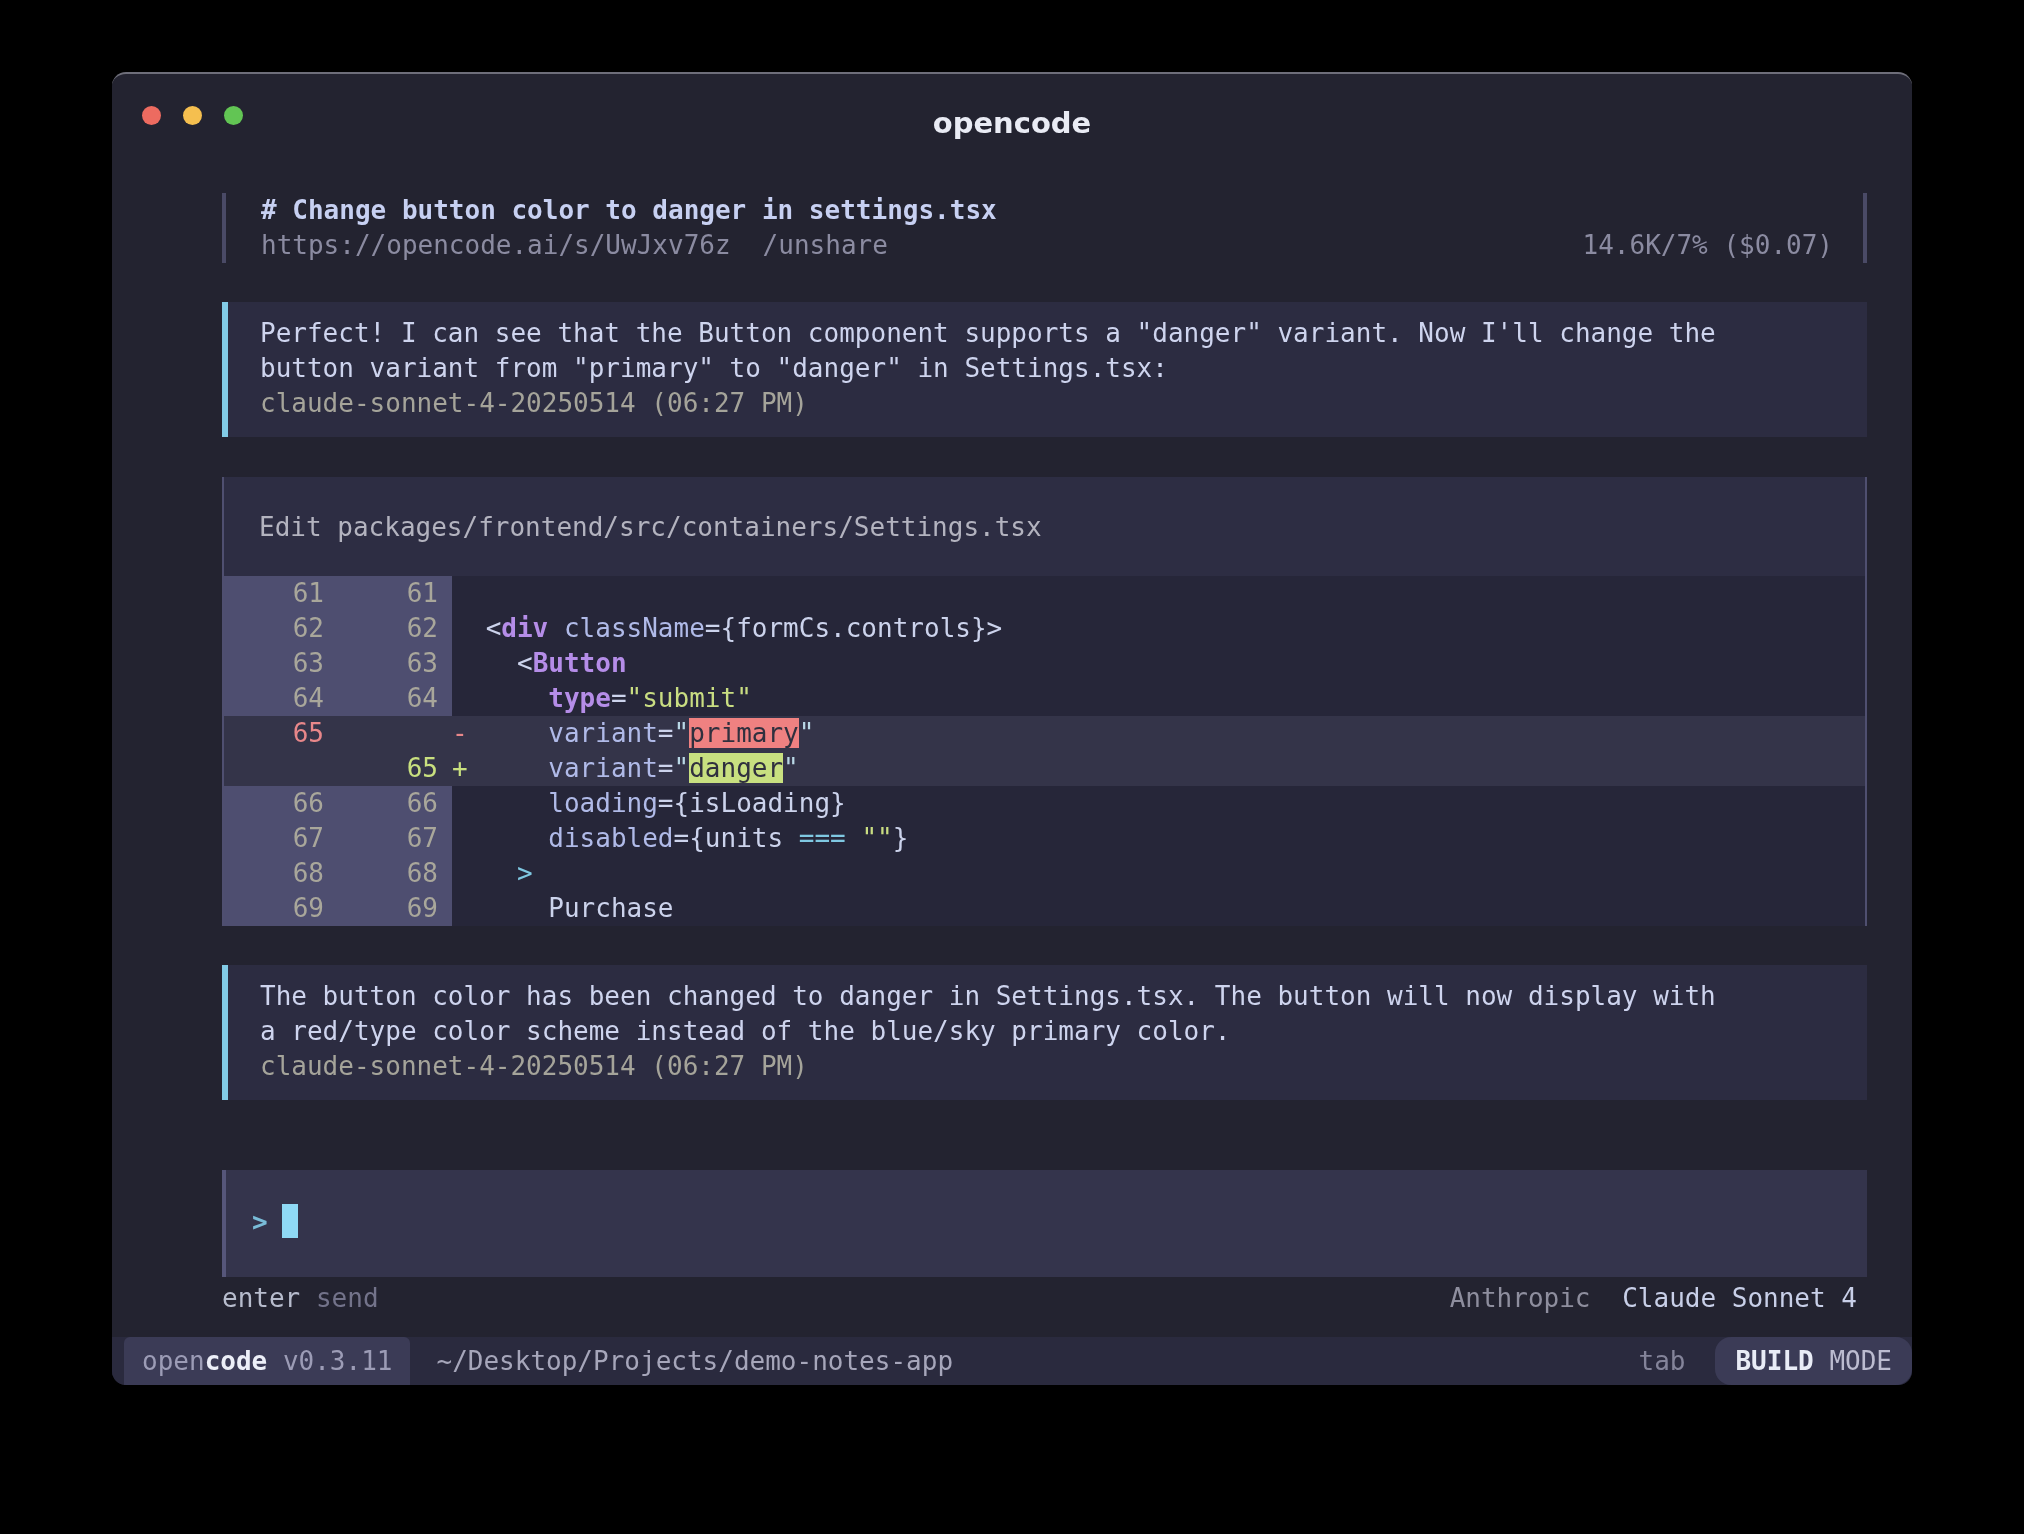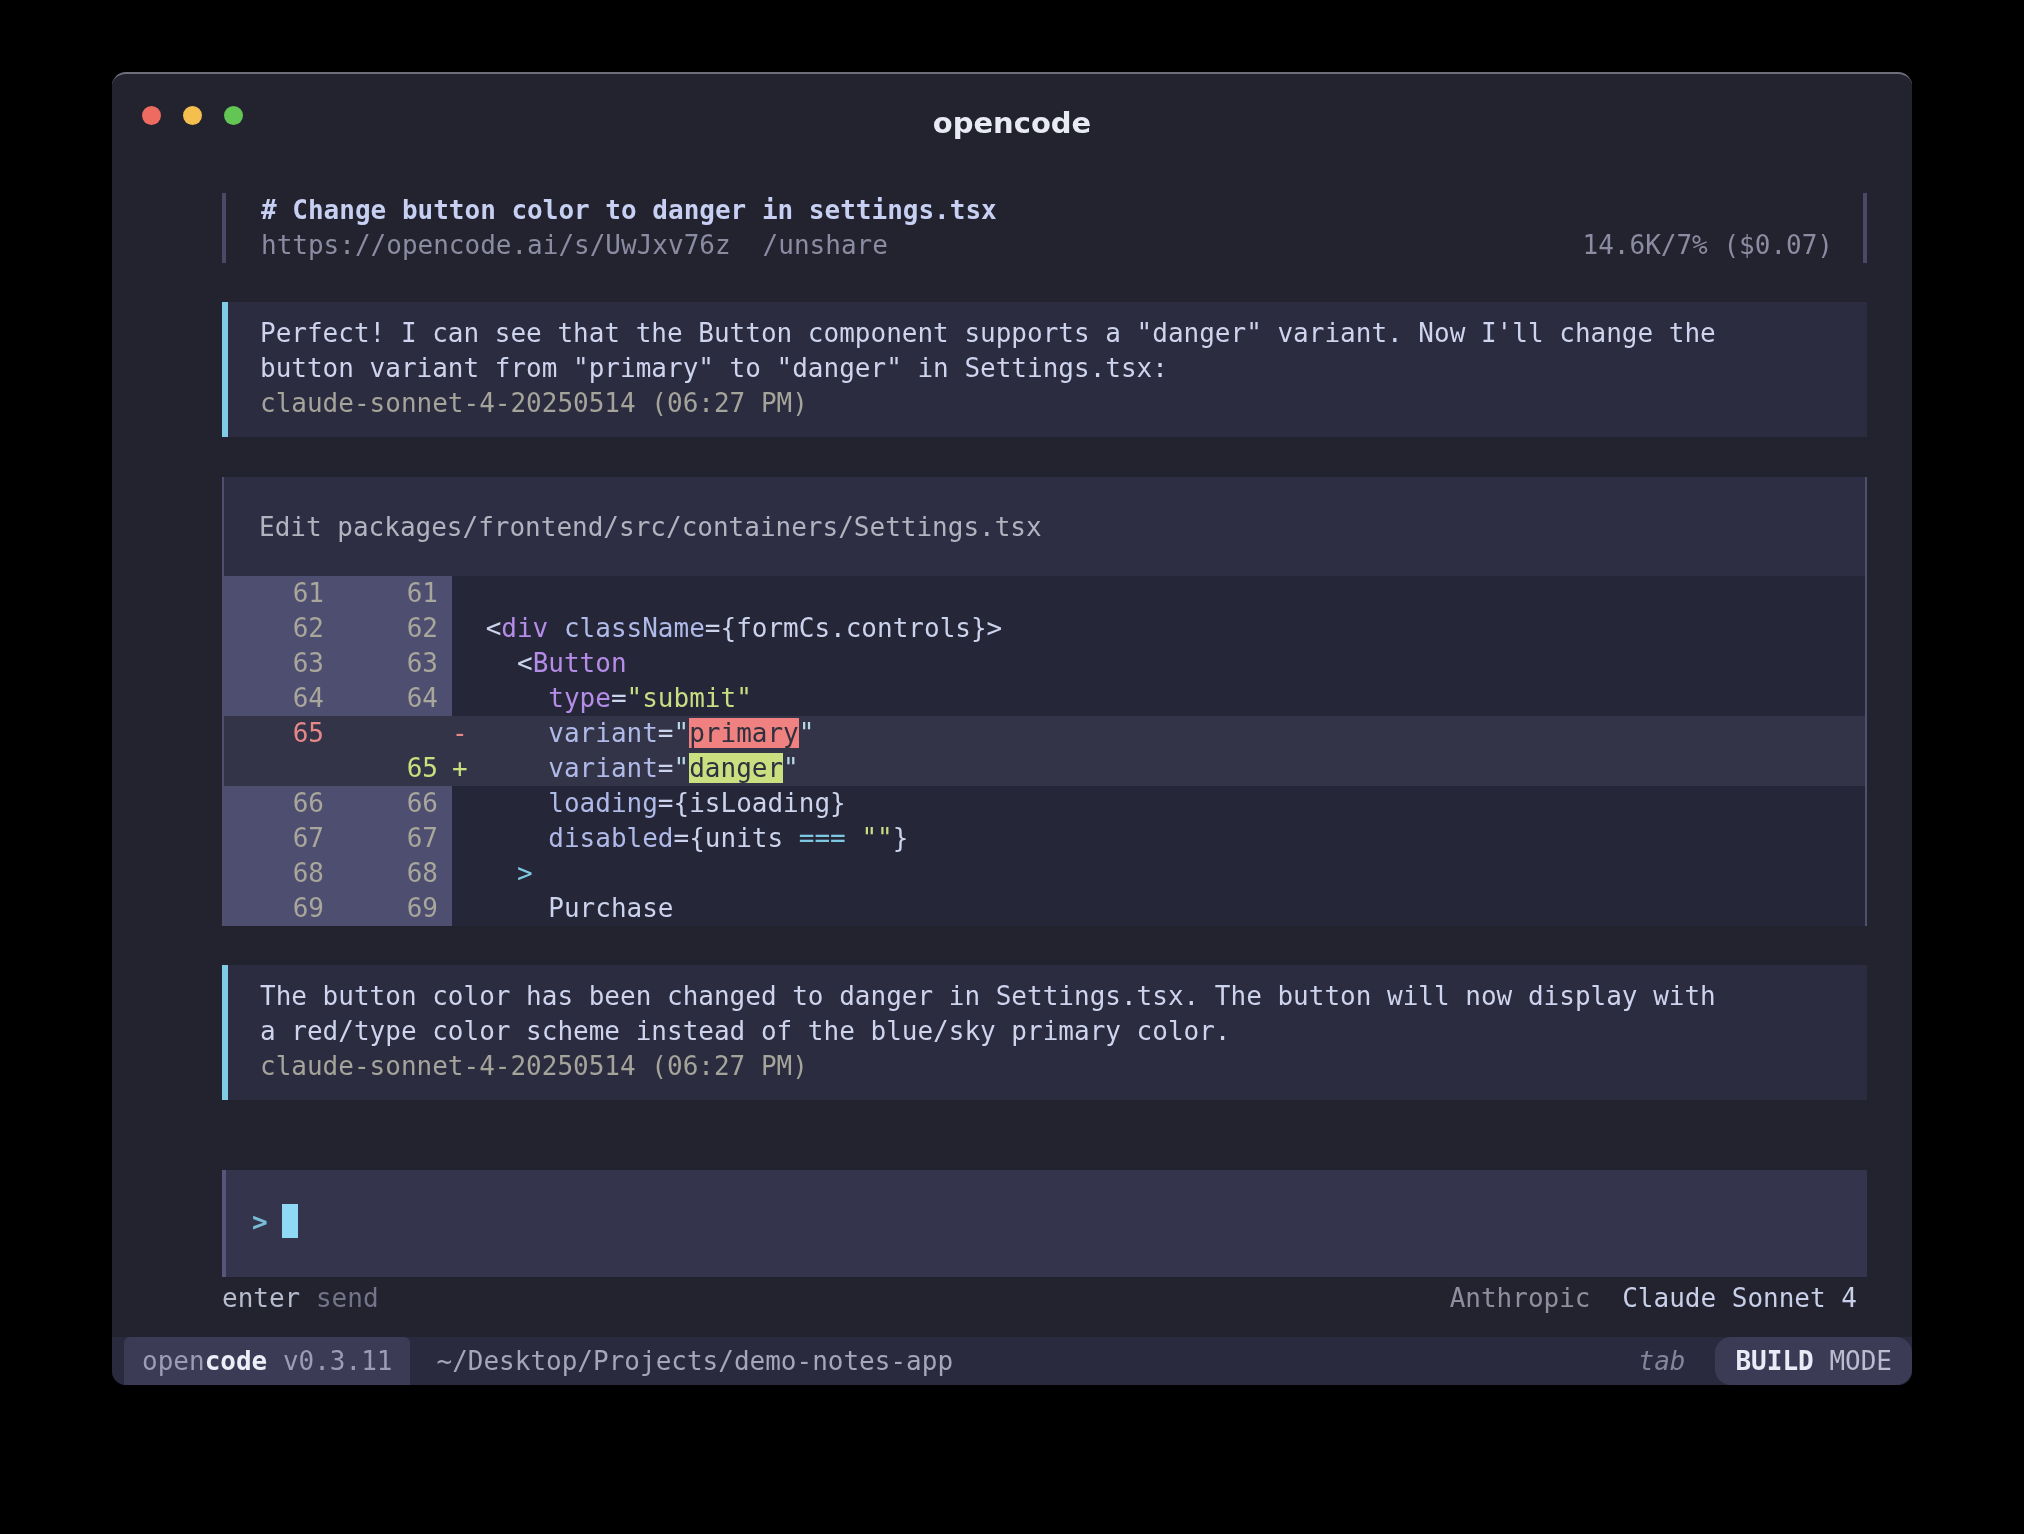--- a/index.html
+++ b/index.html
@@ -41,21 +41,21 @@
   .drow.del, .drow.add { background:#343449; }
   .gut { display:inline-block; width:114px; text-align:right; padding-right:14px; flex:none; }
   .drow.ctx .gut { background:#4e4e70; color:#a9a79b; }
   .drow.del .gut.old { color:#e8878a; }
   .drow.add .gut.new { color:#c9e07f; }
   .marker { display:inline-block; width:18px; flex:none; white-space:pre; }
   .drow.del .marker { color:#e8878a; }
   .drow.add .marker { color:#c9e07f; }
   .dcode { flex:1; white-space:pre; }
   .seg-pun { color:#ccd3ec; }
-  .seg-tag { color:#b58de8; }
+  .seg-tag { color:#b58de8;font-weight:bold; }
   .seg-attr { color:#b0bae8; }
   .seg-str { color:#c9dd82; }
   .seg-op { color:#7fc8e2; }
   .seg-q { color:#b9d8e6; }
   .seg-hl-del { background:#ef8181; color:#30303e; }
   .seg-hl-add { background:#c8e080; color:#30303e; }
 
   
   .prompt-box { margin-top:70px; height:107px; background:#34344c; border-left:4px solid #56567a; padding:34px 0 0 26px; }
   .prompt-symbol { color:#79bcd8; font-weight:bold; }
@@ -73,21 +73,21 @@
     position:absolute; left:0; bottom:0; width:100%; height:48px;
     background:#2a2a3e; display:flex; align-items:center;
   }
   .sb-chip { height:100%; display:flex; align-items:center; background:#3b3b56;border-radius:16px; }
   .sb-app { margin-left:12px; padding:0 18px; border-radius:6px 6px 0 0; }
   .sb-app .open { color:#9c9cb6; }
   .sb-app .code { color:#eceff8; font-weight:bold; }
   .sb-app .ver { color:#9c9cb6; white-space:pre; }
   .sb-cwd { margin-left:26px; color:#a6a6ba; }
   .sb-spacer { flex:1; }
-  .sb-tab { color:#84849a; margin-right:30px;font-style:italic; }
+  .sb-tab { color:#84849a; margin-right:30px; }
   .sb-mode { padding:0 20px; }
   .sb-mode .build { color:#e9ecf6; font-weight:bold; white-space:pre; }
   .sb-mode .mode { color:#bcbcd0; }
 </style>
 </head>
 <body>
 
 <div class="window">
 
   <div class="titlebar">

